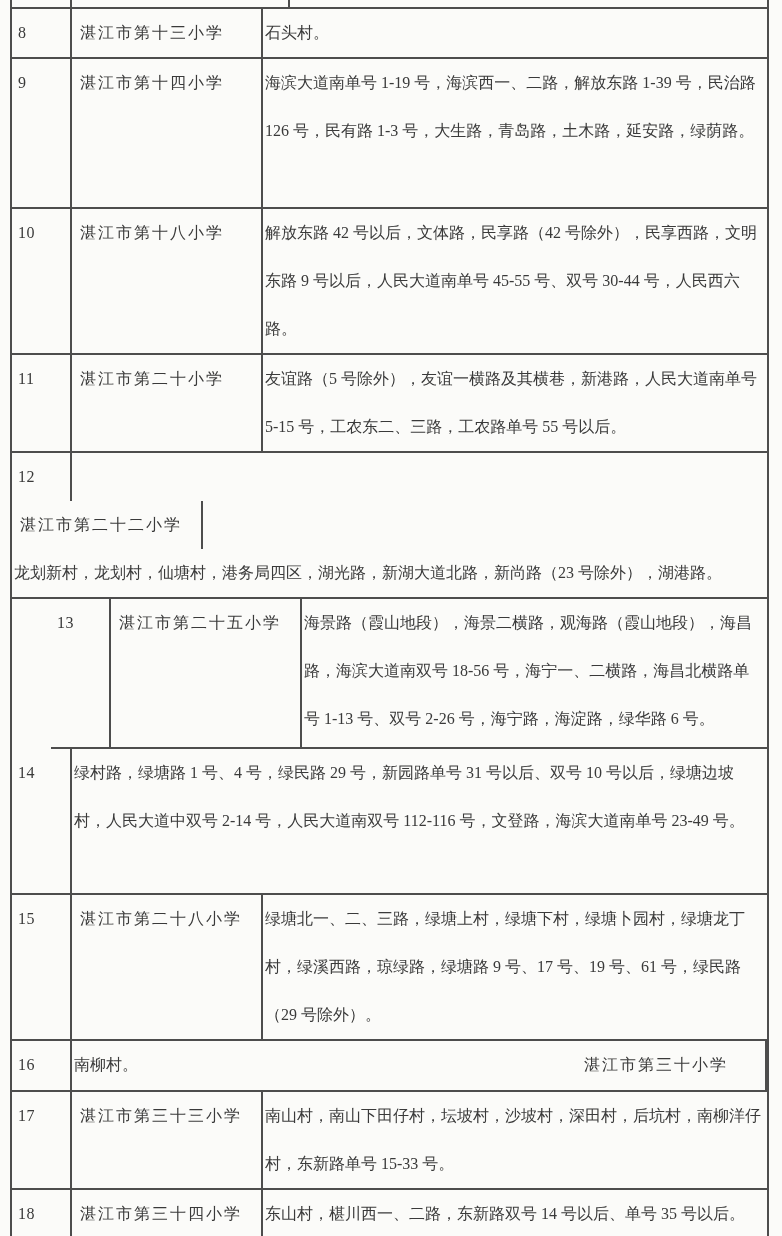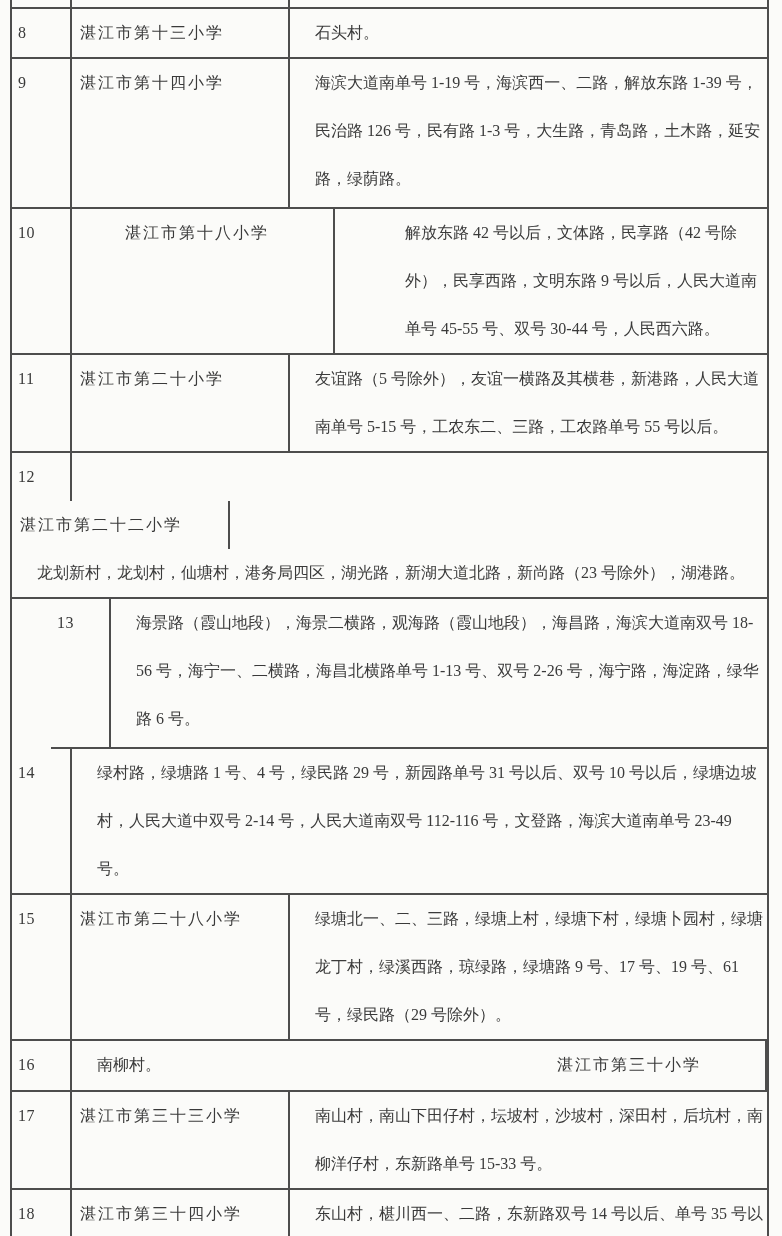--- a/index.html
+++ b/index.html
@@ -41,38 +41,38 @@
     line-height: 48px;
     color: #3a3a3a;
   }
   .c1 {
     width: 60px;
     padding-left: 6px;
     border-right: 2px solid #4d4d4d;
     letter-spacing: 0.5px;
   }
   .c2 {
-    width: 218px;
+    width: 191px;
     padding-left: 8px;
     border-right: 2px solid #4d4d4d;
     letter-spacing: 2px;
     white-space: nowrap;
     overflow: hidden;
   }
   .c3 {
     flex: 1;
-    padding-left: 25px;
+    padding-left: 2px;
     padding-right: 4px;
     letter-spacing: 0;
     text-align: left;
   }
   
   .h-r8  { min-height: 48px; }
   .h-r9  { min-height: 150px; }
-  .h-r10 { min-height: 144px; gap: 45px; }
+  .h-r10 { min-height: 144px; }
   .h-r11 { min-height: 96px; }
   .h-r12 { min-height: 96px; flex-direction: column; }
   .h-r13 { min-height: 150px; margin-left: 39px; }
   .h-r14 { min-height: 146px; }
   .h-r15 { min-height: 144px; }
   .h-r16 { min-height: 51px; }
   .h-r17 { min-height: 96px; }
   .h-r18 { min-height: 52px; }
 </style>
 </head>
@@ -112,20 +112,21 @@
     </div>
 
     <div class="row h-r12">
       <div class="cell c1">12</div>
       <div class="cell c2">湛江市第二十二小学</div>
       <div class="cell c3">龙划新村，龙划村，仙塘村，港务局四区，湖光路，新湖大道北路，新尚路（23 号除外），湖港路。</div>
     </div>
 
     <div class="row h-r13">
       <div class="cell c1">13</div>
+      <div class="cell c2">湛江市第二十五小学</div>
       <div class="cell c3">海景路（霞山地段），海景二横路，观海路（霞山地段），海昌路，海滨大道南双号 18-56 号，海宁一、二横路，海昌北横路单号 1-13 号、双号 2-26 号，海宁路，海淀路，绿华路 6 号。</div>
     </div>
 
     <div class="row h-r14">
       <div class="cell c1">14</div>
       <div class="cell c3">绿村路，绿塘路 1 号、4 号，绿民路 29 号，新园路单号 31 号以后、双号 10 号以后，绿塘边坡村，人民大道中双号 2-14 号，人民大道南双号 112-116 号，文登路，海滨大道南单号 23-49 号。</div>
     </div>
 
     <div class="row h-r15">
       <div class="cell c1">15</div>

